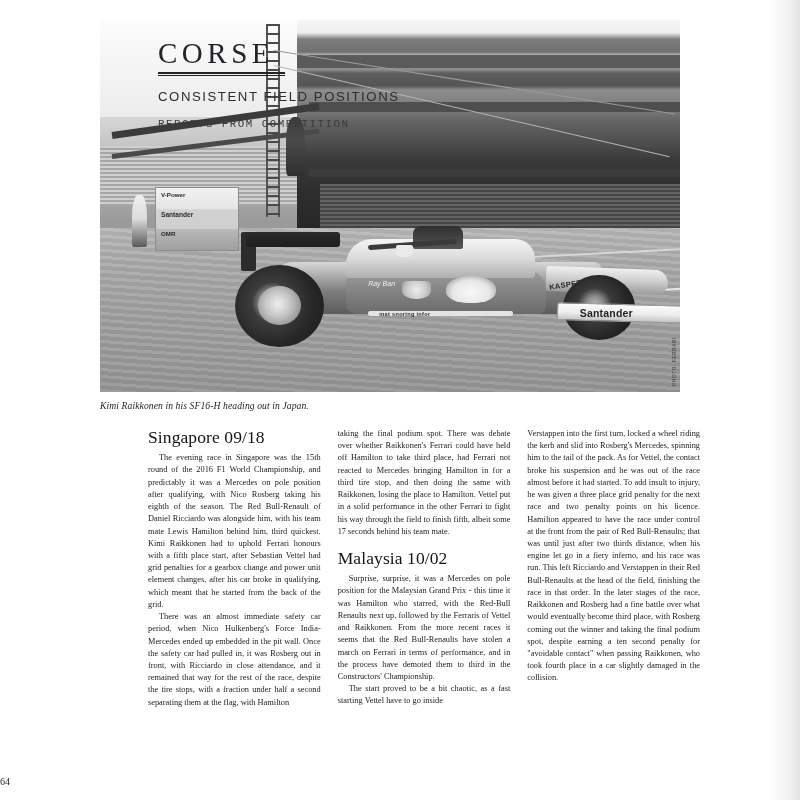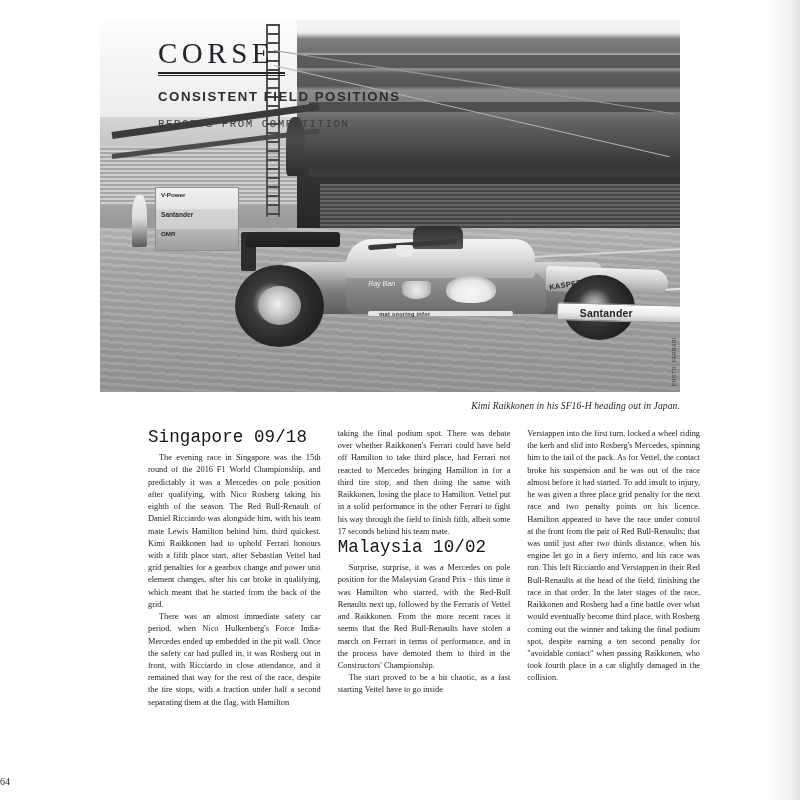--- a/index.html
+++ b/index.html
@@ -37,21 +37,21 @@
     border-bottom:1px solid #23232a;
     height:4px;
     margin-top:4px;
     margin-bottom:13px;
   }
   .subtitle {
     font-family:"Liberation Sans", sans-serif;
     font-size:13.2px;
     letter-spacing:1.55px;
     color:#2c2c33;
-    font-weight:700;
+    font-weight:400;
     line-height:1.25;
     white-space:nowrap;
   }
   .byline {
     margin-top:11px;
     font-family:Liberation Mono, monospace;
     font-size:10.8px;
     letter-spacing:1.5px;
     color:#3a3a41;
     font-weight:300;
@@ -320,46 +320,46 @@
     color:#3a3a3a;
     text-transform:uppercase;
     z-index:6;
   }
 
   
   .caption {
     position:absolute;
     left:100px; top:400px;
     width:580px;
-    text-align:right;
+    text-align:left;
     font-family:"Liberation Serif", serif;
     font-style:italic;
     font-size:9.6px;
     color:#1e1e1e;
     letter-spacing:.1px;
   }
 
   
   .columns {
     position:absolute;
     left:148px; top:428px;
     width:552px; height:345px;
     display:flex;
     gap:17px;
   }
   .col { width:173px; }
   .sect-head {
-    font-family:Liberation Mono, monospace;
+    font-family:Liberation Serif, serif;
     font-size:17.5px;
     color:#141414;
     line-height:1.1;
     margin-bottom:5px;
     letter-spacing:.1px;
   }
-  .sect-head.spaced { }
+  .sect-head.spaced { margin-top:11px; }
   .col p {
     font-family:"Liberation Serif", serif;
     font-size:8.35px;
     line-height:1.465;
     color:#1b1b1b;
     text-align:justify;
     text-indent:11px;
     hyphens:auto;
     -webkit-hyphens:auto;
   }

